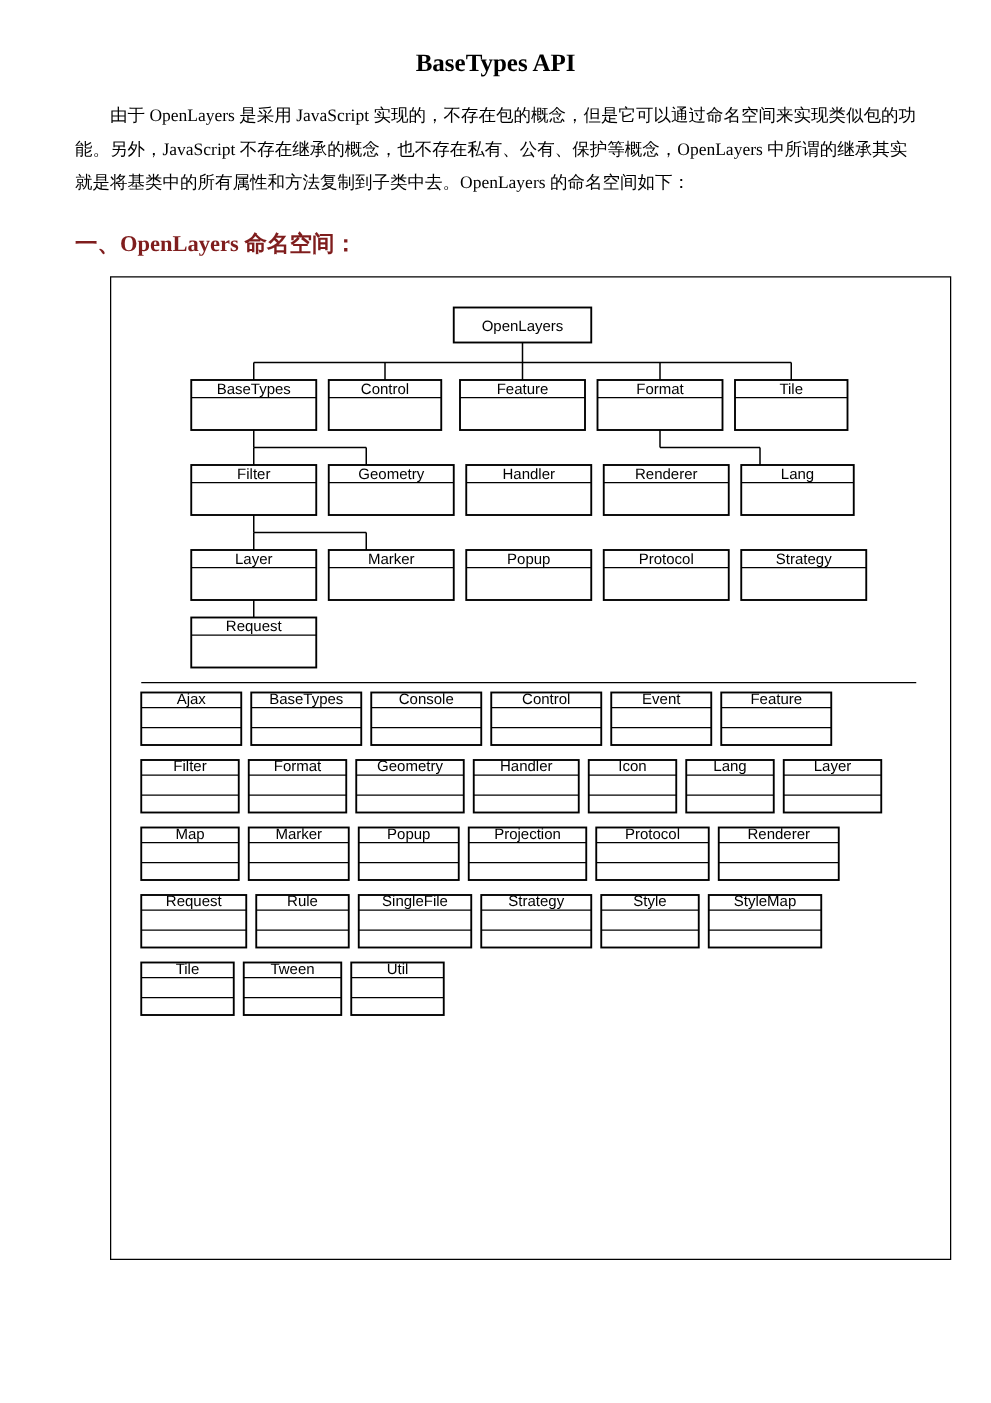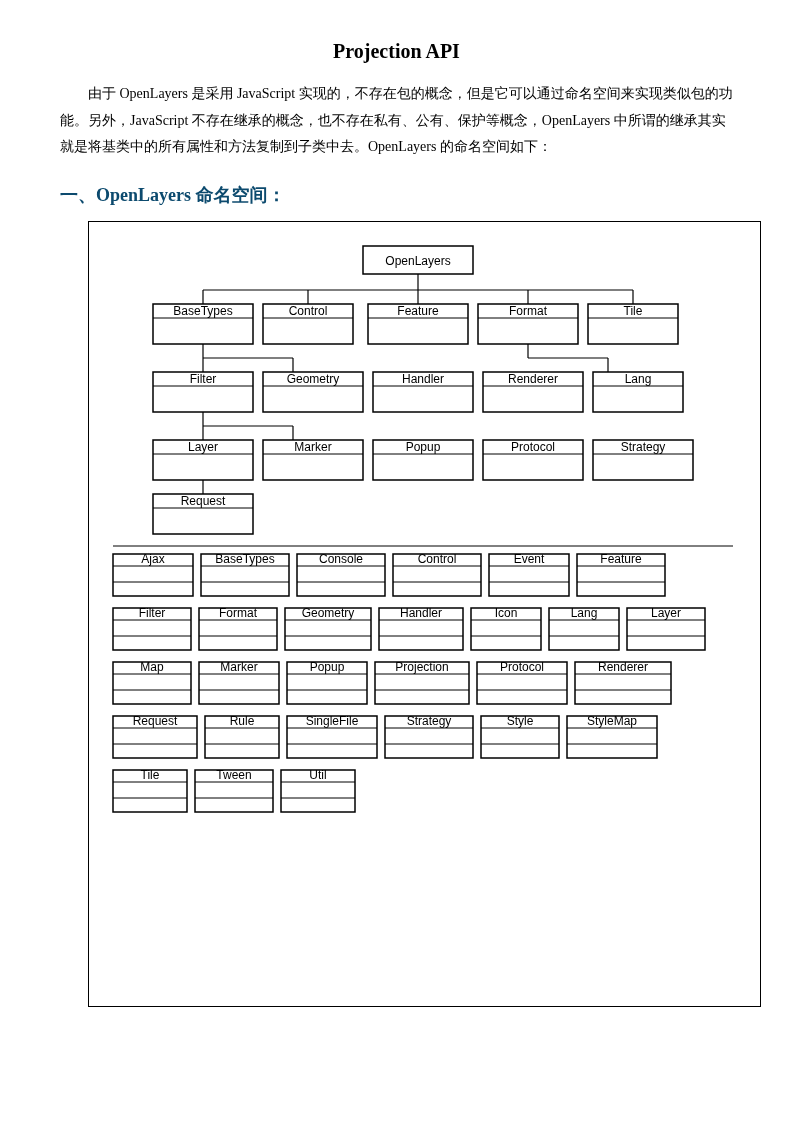--- a/index.html
+++ b/index.html
@@ -22,36 +22,36 @@
     .intro-text {
       font-size: 14px;
       line-height: 1.9;
       text-indent: 2em;
       margin-bottom: 4px;
     }
     .section-title {
       font-size: 18px;
       font-weight: bold;
       margin: 22px 0 14px 0;
-      color: #0c4a6e;
+      color: #7f1d1d;
     }
     .diagram-wrapper {
       border: 1.5px solid #000;
       padding: 16px 14px 14px 14px;
       display: inline-block;
       width: 100%;
       margin-left: 28px;
     }
   </style>
 </head>
 <body>
 
 
 
-<div class="page-title">Projection API</div>
+<div class="page-title">BaseTypes API</div>
 
 <p class="intro-text">
   由于 OpenLayers 是采用 JavaScript 实现的，不存在包的概念，但是它可以通过命名空间来实现类似包的功能。另外，JavaScript 不存在继承的概念，也不存在私有、公有、保护等概念，OpenLayers 中所谓的继承其实就是将基类中的所有属性和方法复制到子类中去。OpenLayers 的命名空间如下：
 </p>
 
 <div class="section-title">一、OpenLayers 命名空间：</div>
 
 <div class="diagram-wrapper">
   <svg width="640" height="750" viewBox="0 0 640 750" xmlns="http://www.w3.org/2000/svg" style="font-family:Arial,sans-serif;font-size:12px;">
 

